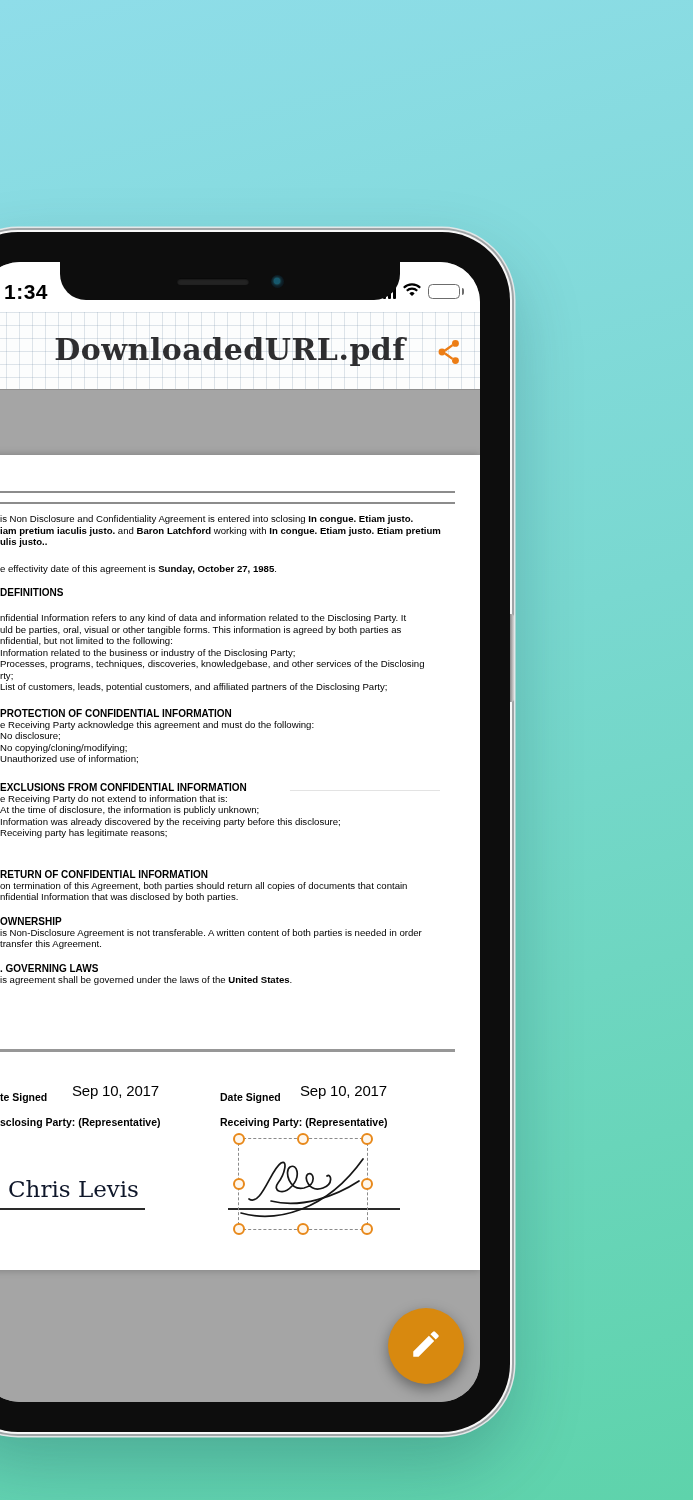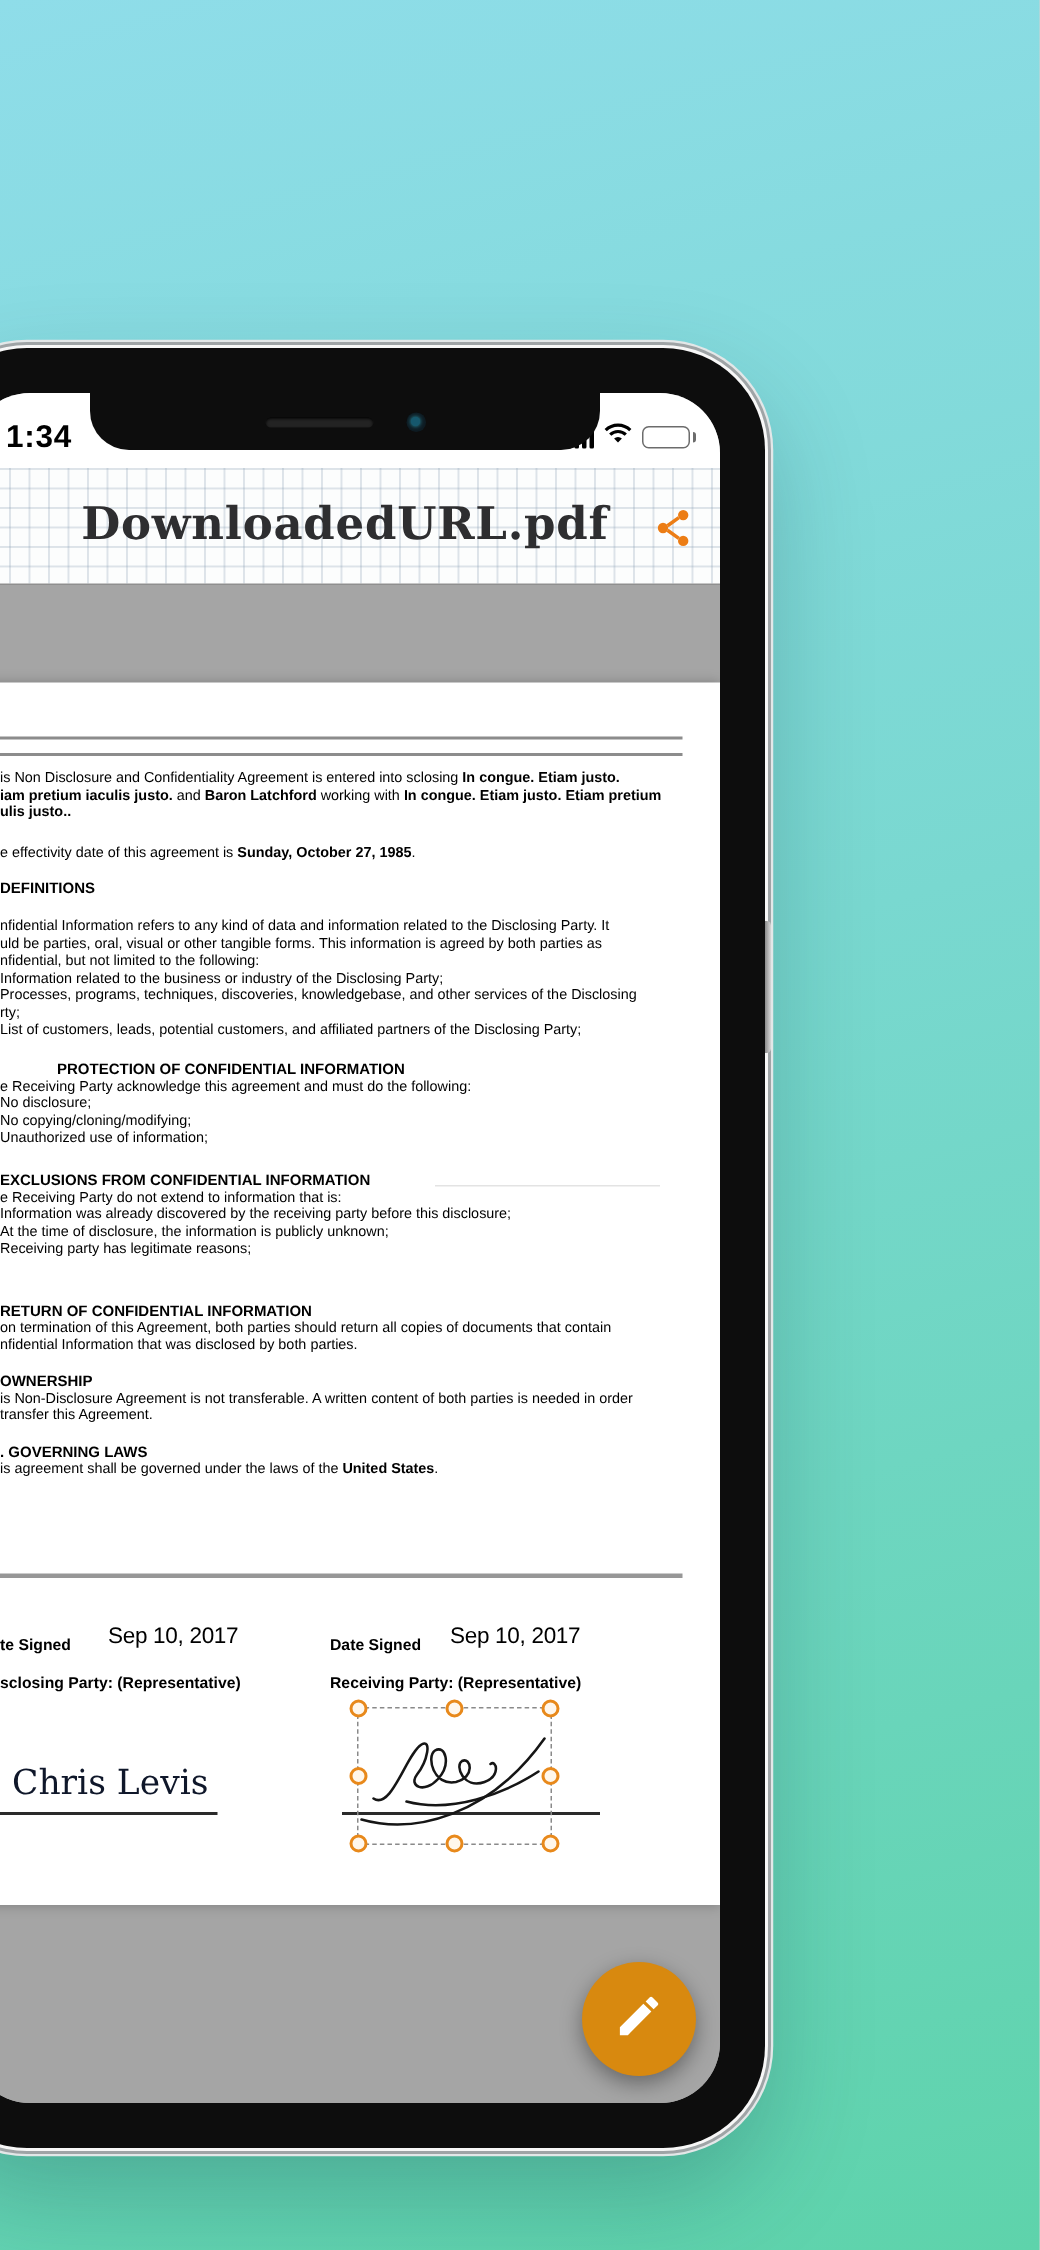--- a/index.html
+++ b/index.html
@@ -175,32 +175,32 @@
                 <div class="doc-heading" style="margin-top: 13px;">DEFINITIONS</div>
                 <div class="doc-para" style="margin-top: 14px;">
                   <div class="doc-line"><span>nfidential Information refers to any kind of data and information related to the Disclosing Party. It</span></div>
                   <div class="doc-line"><span>uld be parties, oral, visual or other tangible forms. This information is agreed by both parties as</span></div>
                   <div class="doc-line"><span>nfidential, but not limited to the following:</span></div>
                   <div class="doc-line"><span>Information related to the business or industry of the Disclosing Party;</span></div>
                   <div class="doc-line"><span>Processes, programs, techniques, discoveries, knowledgebase, and other services of the Disclosing</span></div>
                   <div class="doc-line"><span>rty;</span></div>
                   <div class="doc-line"><span>List of customers, leads, potential customers, and affiliated partners of the Disclosing Party;</span></div>
                 </div>
-                <div class="doc-heading" style="margin-top: 15px; padding-left: 38px;">PROTECTION OF CONFIDENTIAL INFORMATION</div>
+                <div class="doc-heading" style="margin-top: 15px;">PROTECTION OF CONFIDENTIAL INFORMATION</div>
                 <div class="doc-para" style="margin-top: 0px;">
                   <div class="doc-line"><span>e Receiving Party acknowledge this agreement and must do the following:</span></div>
                   <div class="doc-line"><span>No disclosure;</span></div>
                   <div class="doc-line"><span>No copying/cloning/modifying;</span></div>
                   <div class="doc-line"><span>Unauthorized use of information;</span></div>
                 </div>
                 <div class="doc-heading" style="margin-top: 17px;">EXCLUSIONS FROM CONFIDENTIAL INFORMATION</div>
                 <div class="doc-para" style="margin-top: 0px;">
                   <div class="doc-line"><span>e Receiving Party do not extend to information that is:</span></div>
+                  <div class="doc-line"><span>At the time of disclosure, the information is publicly unknown;</span></div>
                   <div class="doc-line"><span>Information was already discovered by the receiving party before this disclosure;</span></div>
-                  <div class="doc-line"><span>At the time of disclosure, the information is publicly unknown;</span></div>
                   <div class="doc-line"><span>Receiving party has legitimate reasons;</span></div>
                 </div>
                 <div class="doc-heading" style="margin-top: 30px;">RETURN OF CONFIDENTIAL INFORMATION</div>
                 <div class="doc-para" style="margin-top: 0px;">
                   <div class="doc-line"><span>on termination of this Agreement, both parties should return all copies of documents that contain</span></div>
                   <div class="doc-line"><span>nfidential Information that was disclosed by both parties.</span></div>
                 </div>
                 <div class="doc-heading" style="margin-top: 13px;">OWNERSHIP</div>
                 <div class="doc-para" style="margin-top: 0px;">
                   <div class="doc-line"><span>is Non-Disclosure Agreement is not transferable. A written content of both parties is needed in order</span></div>

